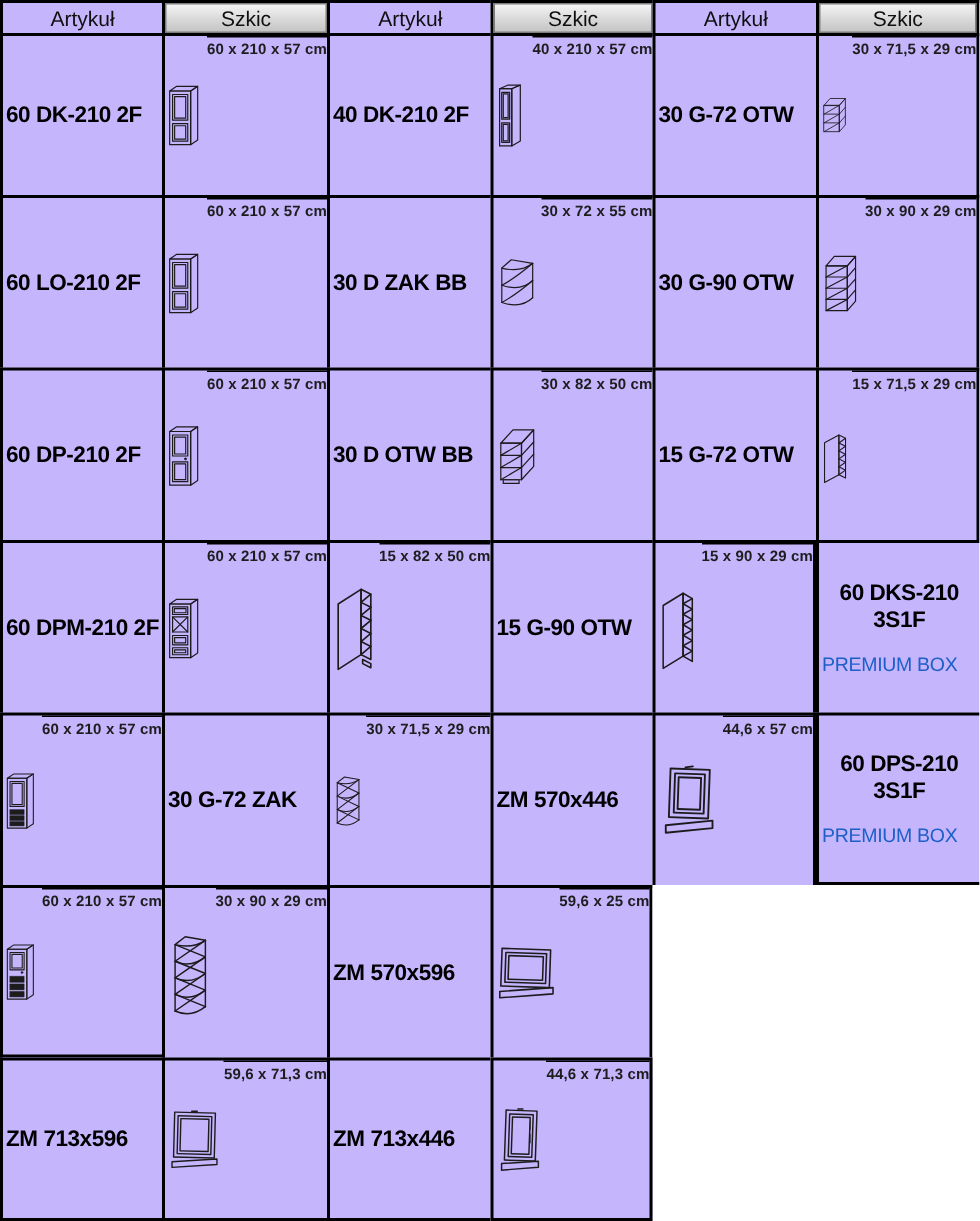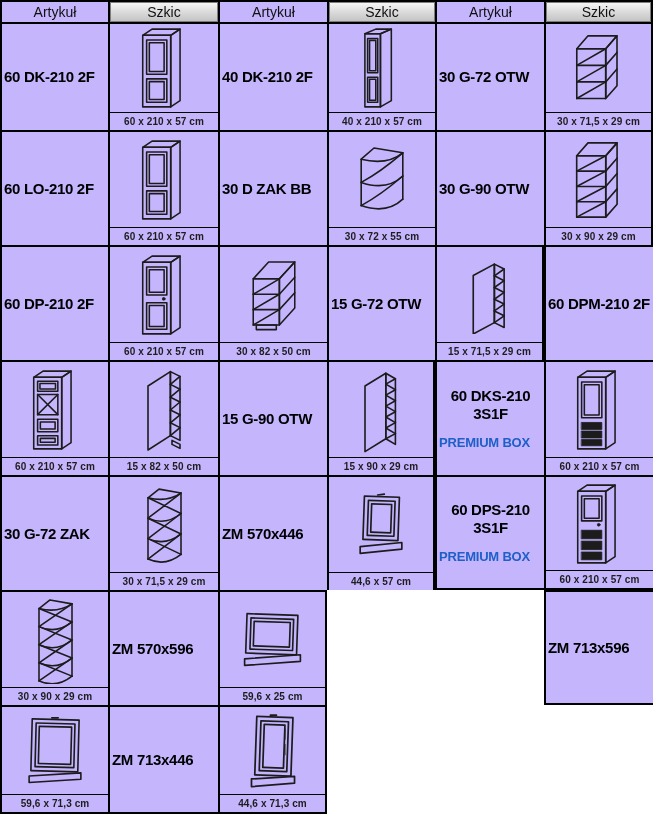--- a/index.html
+++ b/index.html
@@ -13,22 +13,22 @@
     background:#fff;
   }
   .cell,.hcell{border-left:2px solid #000;border-top:2px solid #000;background:#c4b5fd;min-width:0;min-height:0}
   .edge-r{border-right:2px solid #000}
   .edge-b{border-bottom:2px solid #000}
   .cell-empty{border:none;background:#fff}
   .hcell{display:flex;align-items:center;justify-content:center;font-size:14px;color:#101010}
   .szkic-h{background:linear-gradient(180deg,#f8f8f8 0%,#d8d8d8 55%,#c2c2c2 100%);box-shadow:inset 0 0 0 1px #7d7d7d}
   .art-cell{display:flex;flex-direction:column;align-items:flex-start;justify-content:center;text-align:center;padding:4px 2px}
   .article-name{font-size:15px;font-weight:700;letter-spacing:-0.3px;line-height:1.15}
-  .premium{font-size:13px;font-weight:700;margin-top:13px;letter-spacing:-0.2px}
-  .sk-cell{display:flex;flex-direction:column}
+  .premium{font-size:13px;font-weight:400;margin-top:13px;letter-spacing:-0.2px}
+  .sk-cell{display:flex;}
   .sketch-area{flex:1;display:flex;align-items:center;justify-content:center;overflow:hidden}
   .dim-strip{height:18px;border-top:1.5px solid #000;display:flex;align-items:center;justify-content:center;font-size:10px;font-weight:600;color:#1d1d1d;letter-spacing:.1px}
   .sketch-area svg *{fill:none;stroke:#1c1c1c;stroke-width:2;stroke-linejoin:round;stroke-linecap:round}
   .sketch-area svg .fd{fill:#1c1c1c;stroke:#1c1c1c;stroke-width:1}
 </style>
 </head>
 <body>
 
 <div id="catalog-grid">
     <div class="hcell">Artykuł</div>
@@ -147,20 +147,23 @@
     <path d="M44,12 L56,4 L56,96 L44,104 Z"></path>
     <rect x="13" y="18" width="26" height="36"></rect>
     <rect x="16.5" y="21.5" width="19" height="29"></rect>
     <circle class="fd" cx="35" cy="59" r="1.8"></circle>
     <rect x="13" y="64" width="26" height="34"></rect>
     <rect x="16.5" y="67.5" width="19" height="27"></rect>
   </svg>
       </div>
       <div class="dim-strip">60 x 210 x 57 cm</div>
     </div>
+    <div class="cell art-cell">
+      <div class="article-name">30 D OTW BB</div>
+    </div>
     <div class="cell sk-cell">
       <div class="sketch-area">
         <svg viewBox="0 0 78 102" width="60" height="80">
     <rect x="12" y="30" width="34" height="60"></rect>
     <path d="M12,30 L32,8 L66,8 L46,30 Z"></path>
     <path d="M46,30 L66,8 L66,68 L46,90 Z"></path>
     <path d="M12,50 H46 M12,70 H46"></path>
     <path d="M46,50 L66,28 M46,70 L66,48"></path>
     <path d="M46,30 L12,50 M46,50 L12,70 M46,70 L12,90"></path>
     <rect x="16" y="90" width="26" height="6"></rect>

